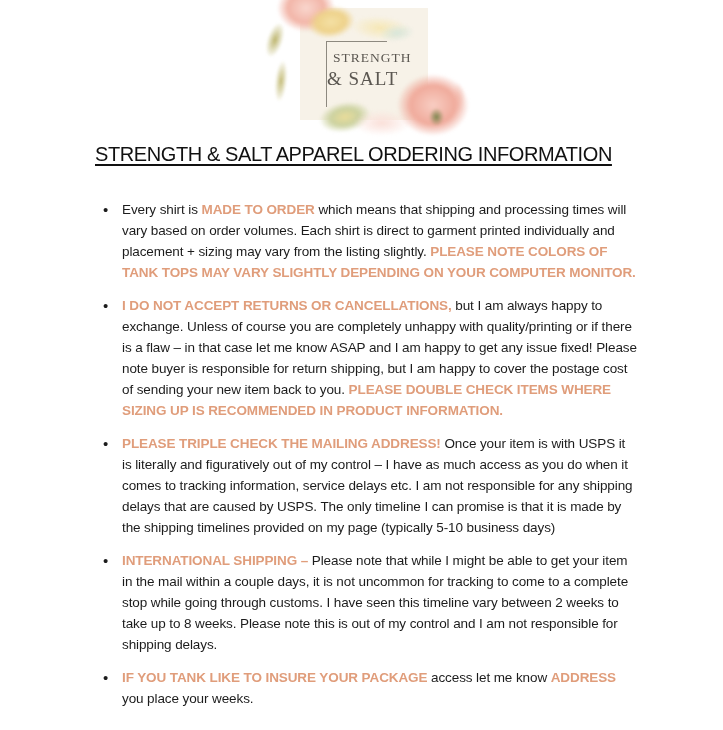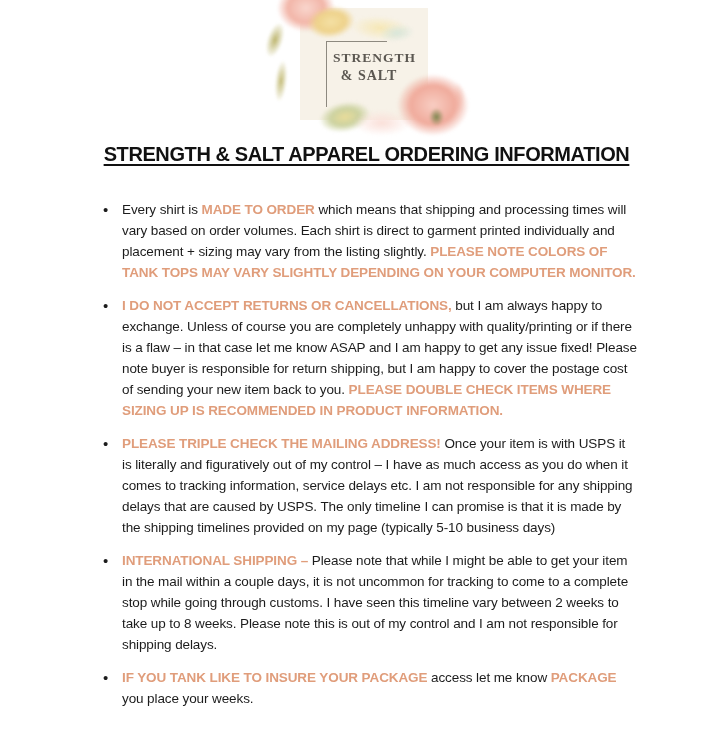--- a/index.html
+++ b/index.html
@@ -47,49 +47,49 @@
     background:radial-gradient(closest-side,#f8cdc2,#f0ab9c 62%,rgba(240,171,156,0) 100%);
     filter:blur(1.5px);z-index:4;}
   .f-center-br{left:168px;top:108px;width:15px;height:18px;
     background:radial-gradient(closest-side,#7d864d,rgba(125,134,77,0) 100%);
     filter:blur(1px);z-index:5;}
   .f-pink-edge{left:190px;top:82px;width:14px;height:32px;
     background:radial-gradient(closest-side,#f8d7cf,rgba(248,215,207,0) 100%);
     filter:blur(1px);z-index:3;}
   .logo-square{
     position:absolute;left:39px;top:8px;width:128px;height:112px;
-    background:#f7f2e8;z-index:2;font-weight:bold;
+    background:#f7f2e8;z-index:2;
   }
   .logo-mark{
     position:absolute;left:26px;top:33px;width:86px;height:66px;
     border-left:1px solid #8d897f;
   }
   .logo-mark::after{
     content:"";position:absolute;left:0;top:0;width:60px;height:1px;
     background:#8d897f;
   }
   .logo-line1{
     font-family:"Liberation Serif",serif;
     font-size:13.5px;letter-spacing:1px;color:#5b5751;
     padding:9px 0 0 6px;white-space:nowrap;
   }
   .logo-line2{
     font-family:"Liberation Serif",serif;
-    font-size:14px;letter-spacing:1px;color:#5b5751;
-    text-align:center;padding:2px 2px 0 0;white-space:nowrap;
+    font-size:19px;letter-spacing:1px;color:#5b5751;
+    text-align:left;padding:2px 2px 0 0;white-space:nowrap;
   }
   
   .title{
     margin:143px 85px 0 95px;
-    font-size:20px;font-weight:700;letter-spacing:-0.4px;
+    font-size:20px;font-weight:400;letter-spacing:-0.4px;
     color:#111111;
     text-decoration:underline;
     text-decoration-thickness:2px;
     text-underline-offset:3px;
-    text-align:center;
+    text-align:left;
     white-space:nowrap;
   }
   
   .info-list{
     margin:33px 85px 0 95px;
     padding:0 0 0 8px;
     list-style:none;
   }
   .info-list li{
     position:relative;
@@ -131,16 +131,16 @@
     </div>
   </div>
 
   <h1 class="title">STRENGTH &amp; SALT APPAREL ORDERING INFORMATION</h1>
 
   <ul class="info-list" id="bullet-list">
       <li><span>Every shirt is </span><span class="hl">MADE TO ORDER</span><span> which means that shipping and processing times will vary based on order volumes. Each shirt is direct to garment printed individually and placement + sizing may vary from the listing slightly. </span><span class="hl">PLEASE NOTE COLORS OF TANK TOPS MAY VARY SLIGHTLY DEPENDING ON YOUR COMPUTER MONITOR.</span></li>
       <li><span class="hl">I DO NOT ACCEPT RETURNS OR CANCELLATIONS,</span><span> but I am always happy to exchange. Unless of course you are completely unhappy with quality/printing or if there is a flaw – in that case let me know ASAP and I am happy to get any issue fixed! Please note buyer is responsible for return shipping, but I am happy to cover the postage cost of sending your new item back to you. </span><span class="hl">PLEASE DOUBLE CHECK ITEMS WHERE SIZING UP IS RECOMMENDED IN PRODUCT INFORMATION.</span></li>
       <li><span class="hl">PLEASE TRIPLE CHECK THE MAILING ADDRESS!</span><span> Once your item is with USPS it is literally and figuratively out of my control – I have as much access as you do when it comes to tracking information, service delays etc. I am not responsible for any shipping delays that are caused by USPS. The only timeline I can promise is that it is made by the shipping timelines provided on my page (typically 5-10 business days)</span></li>
       <li><span class="hl">INTERNATIONAL SHIPPING – </span><span>Please note that while I might be able to get your item in the mail within a couple days, it is not uncommon for tracking to come to a complete stop while going through customs. I have seen this timeline vary between 2 weeks to take up to 8 weeks. Please note this is out of my control and I am not responsible for shipping delays.</span></li>
-      <li><span class="hl">IF YOU TANK LIKE TO INSURE YOUR PACKAGE </span><span> access let me know </span><span class="hl">PACKAGE</span><span> you place your weeks.</span></li>
+      <li><span class="hl">IF YOU TANK LIKE TO INSURE YOUR PACKAGE </span><span> access let me know </span><span class="hl">ADDRESS</span><span> you place your weeks.</span></li>
     </ul>
 
 </div>
 
 </body></html>

